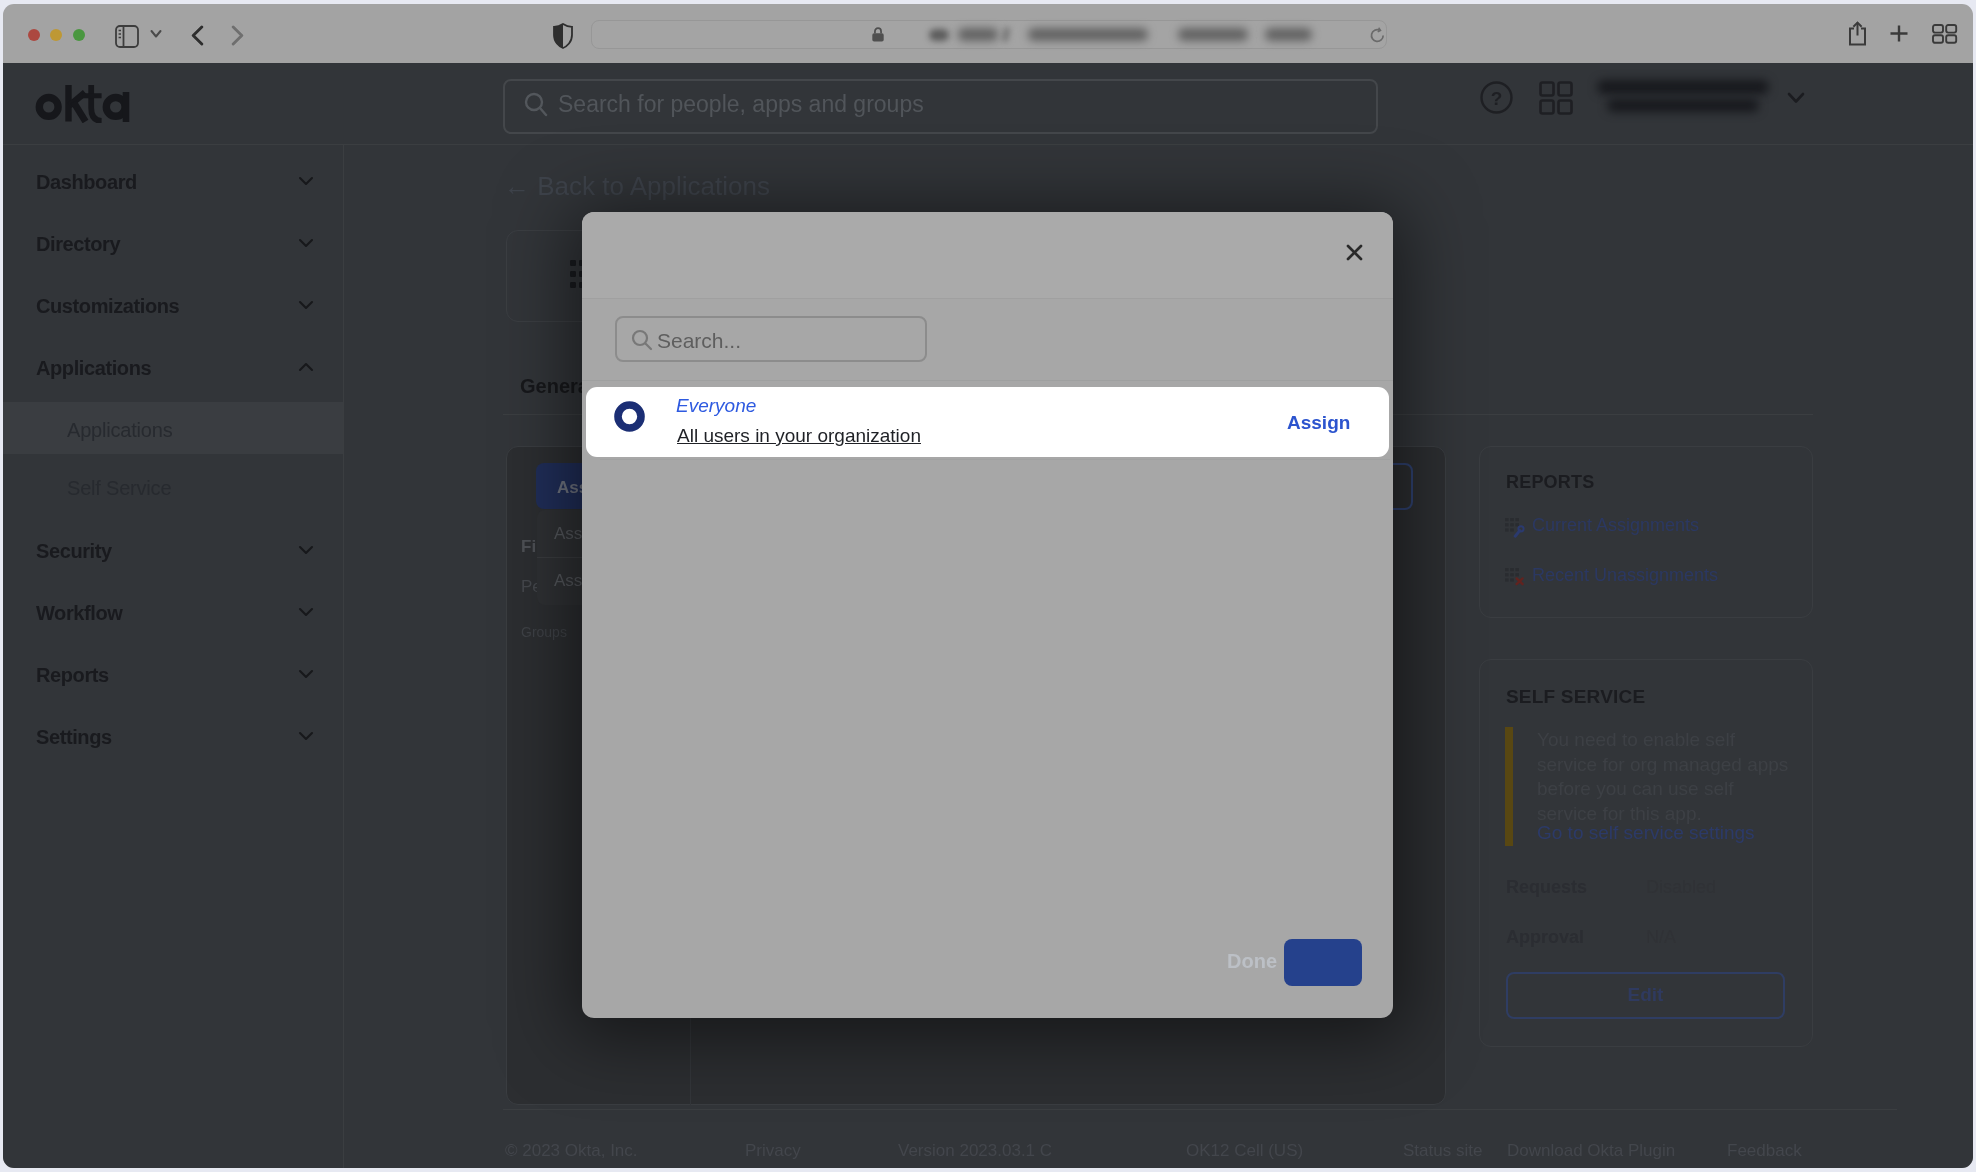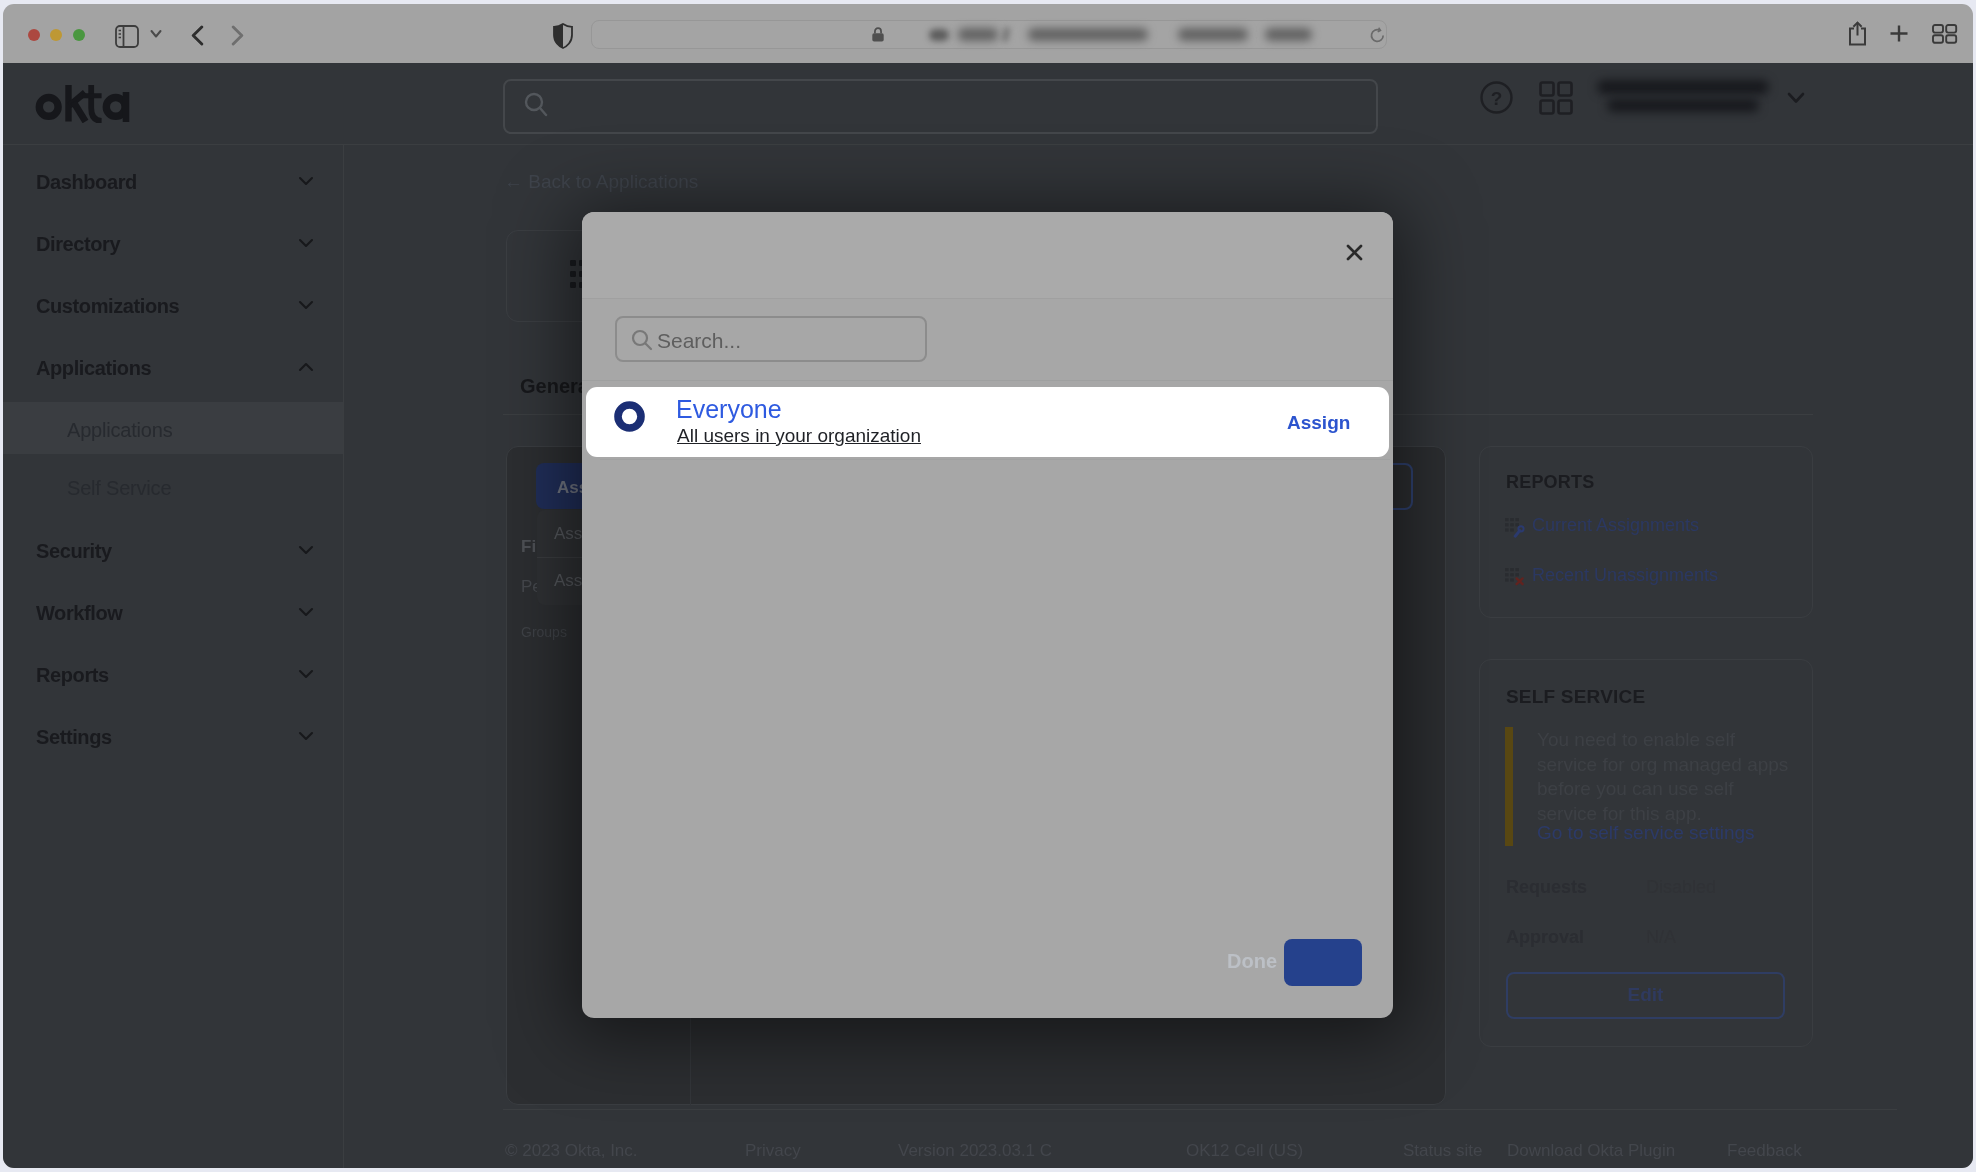--- a/index.html
+++ b/index.html
@@ -81,20 +81,21 @@
       <line x1="47.5" y1="11.8" x2="66.6" y2="11.8" stroke-width="5"></line>
       <circle cx="80.7" cy="22.9" r="9.4" stroke-width="7.4"></circle>
       <line x1="91" y1="8" x2="91" y2="38" stroke-width="6.6"></line>
     </g>
   </svg>
   <div class="abs" style="left:503px; top:79px; width:875px; height:55px; border:2px solid #44474B; border-radius:8px;"></div>
   <svg class="abs" style="left:524px; top:92px;" width="25" height="26" viewBox="0 0 25 26">
     <circle cx="10" cy="10" r="8" fill="none" stroke="#53575C" stroke-width="2.4"></circle>
     <line x1="16" y1="16" x2="22" y2="23" stroke="#53575C" stroke-width="2.4" stroke-linecap="round"></line>
   </svg>
+  <div class="abs" style="left:558px; top:91px; font-size:23px; color:#51555A;">Search for people, apps and groups</div>
   <svg class="abs" style="left:1480px; top:81px;" width="33" height="33" viewBox="0 0 33 33">
     <circle cx="16.5" cy="16.5" r="15" fill="none" stroke="#1E1F23" stroke-width="2.4"></circle>
     <text x="16.5" y="23.5" text-anchor="middle" font-size="19" font-weight="700" fill="#1E1F23" font-family="Liberation Sans">?</text>
   </svg>
   <svg class="abs" style="left:1539px; top:81px;" width="34" height="34" viewBox="0 0 34 34">
     <rect x="1.5" y="1.5" width="13" height="13" rx="2" fill="none" stroke="#1E1F23" stroke-width="2.6"></rect>
     <rect x="19.5" y="1.5" width="13" height="13" rx="2" fill="none" stroke="#1E1F23" stroke-width="2.6"></rect>
     <rect x="1.5" y="19.5" width="13" height="13" rx="2" fill="none" stroke="#1E1F23" stroke-width="2.6"></rect>
     <rect x="19.5" y="19.5" width="13" height="13" rx="2" fill="none" stroke="#1E1F23" stroke-width="2.6"></rect>
   </svg>
@@ -136,21 +137,21 @@
   <svg class="abs" style="left:298px; top:607px;" width="16" height="10" viewBox="0 0 16 10">
         <polyline points="2,2 8,8 14,2" fill="none" stroke="#17181B" stroke-width="2.1" stroke-linecap="round" stroke-linejoin="round"></polyline>
       </svg>
   <svg class="abs" style="left:298px; top:669px;" width="16" height="10" viewBox="0 0 16 10">
         <polyline points="2,2 8,8 14,2" fill="none" stroke="#17181B" stroke-width="2.1" stroke-linecap="round" stroke-linejoin="round"></polyline>
       </svg>
   <svg class="abs" style="left:298px; top:731px;" width="16" height="10" viewBox="0 0 16 10">
         <polyline points="2,2 8,8 14,2" fill="none" stroke="#17181B" stroke-width="2.1" stroke-linecap="round" stroke-linejoin="round"></polyline>
       </svg>
 
-  <div class="abs" style="left:504px; top:171px; font-size:19px; color:#3E434B;">← Back to Applications</div>
+  <div class="abs" style="left:504px; top:171px; font-size:26px; color:#3E434B;">← Back to Applications</div>
 
   <div class="abs" style="left:506px; top:230px; width:120px; height:92px; border:1.5px solid #3B3E42; border-radius:12px;"></div>
   <svg class="abs" style="left:569px; top:259px;" width="18" height="32" viewBox="0 0 18 32">
         <g fill="#191B1F">
           <rect x="1" y="1" width="6" height="6" rx="1.2"></rect>
           <rect x="10" y="1" width="6" height="6" rx="1.2"></rect>
           <rect x="1" y="12" width="6" height="6" rx="1.2"></rect>
           <rect x="10" y="12" width="6" height="6" rx="1.2"></rect>
           <rect x="1" y="23" width="6" height="6" rx="1.2"></rect>
           <rect x="10" y="23" width="6" height="6" rx="1.2"></rect>
@@ -247,18 +248,18 @@
   <div class="abs" style="left:1284px; top:939px; width:78px; height:47px; border-radius:8px; background:#25418C;"></div>
   <div class="abs" style="left:1213px; top:950px; width:78px; text-align:center; font-size:20px; font-weight:700; color:#BCC0C6;">Done</div>
 
   <div class="abs" style="left:582px; top:380px; width:811px; height:1px; background:#9FA0A0;"></div>
   <div class="abs" style="left:600px; top:459px; width:790px; height:1px; background:#A1A2A2;"></div>
 
   <div class="abs" style="left:586px; top:387px; width:803px; height:70px; border-radius:11px; background:#FFFFFF;"></div>
   <svg class="abs" style="left:614px; top:401px;" width="31" height="31" viewBox="0 0 31 31">
     <circle cx="15.5" cy="15.5" r="11.5" fill="none" stroke="#1B2E74" stroke-width="7.6"></circle>
   </svg>
-  <div class="abs" style="left:676px; top:395px; font-size:25px; color:#2E5AE0;">Everyone</div>
+  <div class="abs" style="left:676px; top:395px; font-size:19px; color:#2E5AE0;font-style:italic;">Everyone</div>
   <div class="abs" style="left:677px; top:425px; font-size:19px; color:#1F2126;text-decoration:underline;">All users in your organization</div>
   <div class="abs" style="left:1287px; top:412px; font-size:19px; font-weight:700; color:#2C54CE;">Assign</div>
 
 </div>
   </div>
 
 </body></html>

